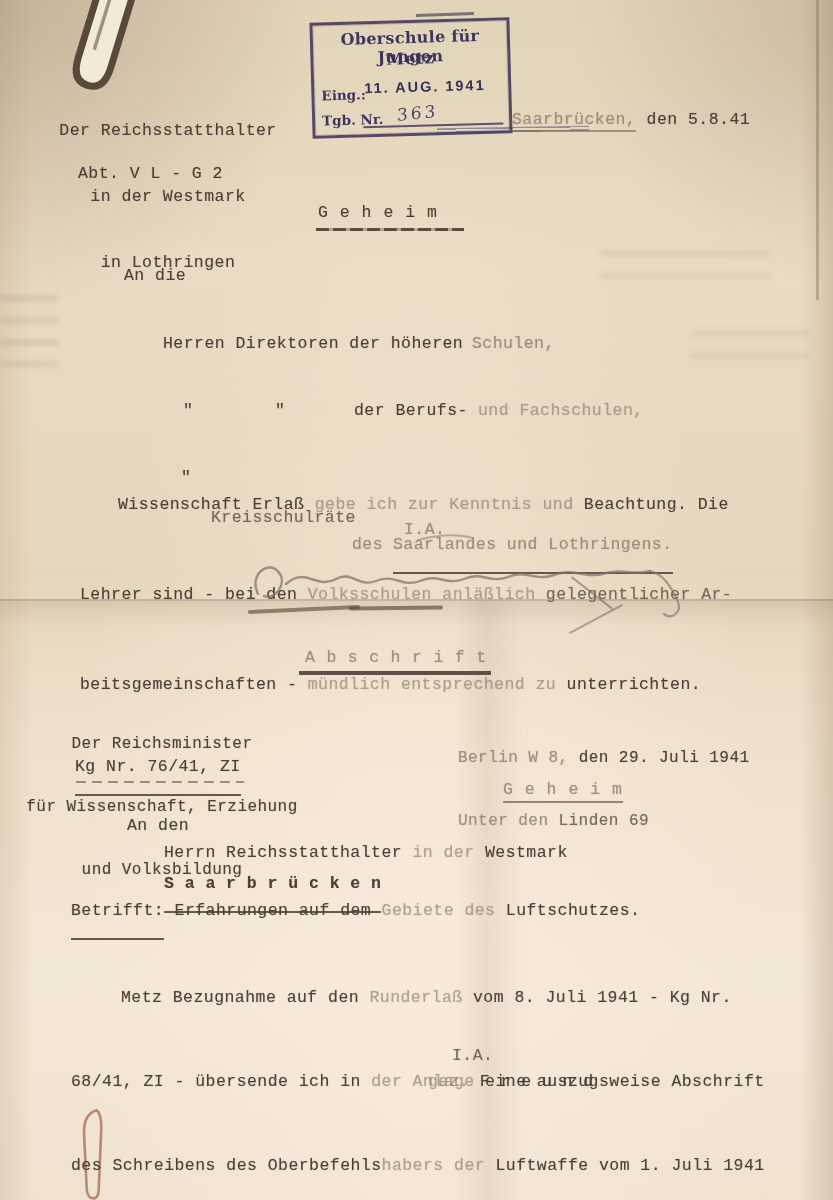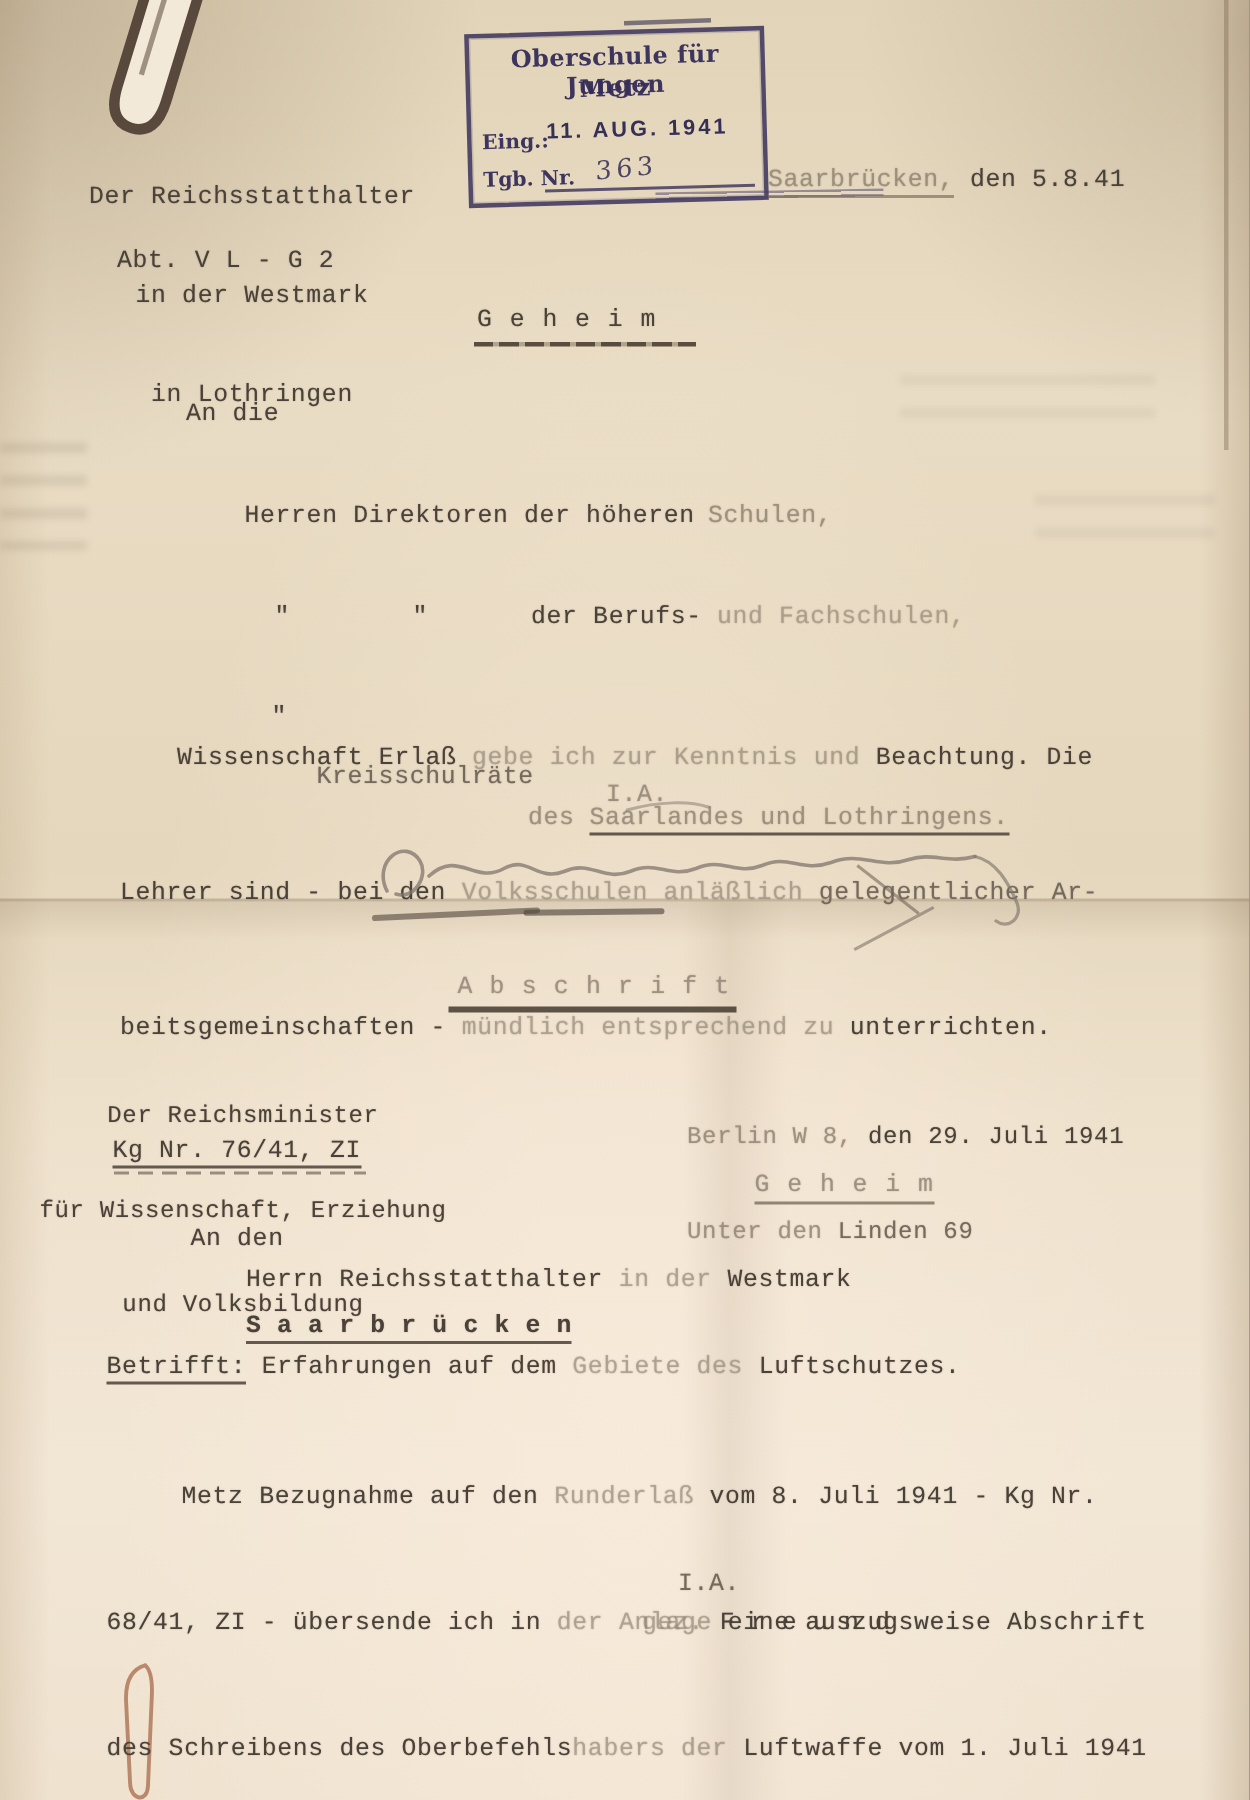--- a/index.html
+++ b/index.html
@@ -13,21 +13,21 @@
     font-family:"Liberation Mono", monospace;
     color:#4a4138;
   }
   .typed{position:absolute;white-space:pre;font-size:16.5px;letter-spacing:0.45px;
     text-shadow:0 0 1px rgba(66,56,44,0.35);}
   .small{font-size:16px;}
   .center{text-align:center;}
   .faded{color:rgba(150,136,120,0.80);filter:blur(0.3px);}
   .vfaded{color:rgba(162,148,131,0.60);filter:blur(0.5px);}
   .semi{color:rgba(110,98,86,0.9);}
-  .ul{border-bottom:2px solid rgba(74,65,56,0.85);padding-bottom:1px;}
+  .ul{border-bottom:2px solid rgba(74,65,56,0.85);padding-bottom:18px;}
   .ul-soft{border-bottom:2px solid rgba(120,106,90,0.65);padding-bottom:1px;}
   .addr-row{position:relative;height:29px;}
   .addr-row > span{position:absolute;top:0;}
   
   .fold{position:absolute;left:0;top:599px;width:833px;height:2px;background:rgba(112,90,66,0.30);}
   .fold-shadow{position:absolute;left:0;top:601px;width:833px;height:26px;
     background:linear-gradient(180deg, rgba(120,98,74,0.14), rgba(120,98,74,0));}
   .crease-v{position:absolute;left:455px;top:600px;width:70px;height:600px;
     background:linear-gradient(90deg, rgba(120,95,70,0) 0%, rgba(120,95,70,0.10) 45%, rgba(120,95,70,0) 100%);}
   .dash-dark{position:absolute;left:349px;top:606px;width:94px;height:4px;border-radius:2px;

